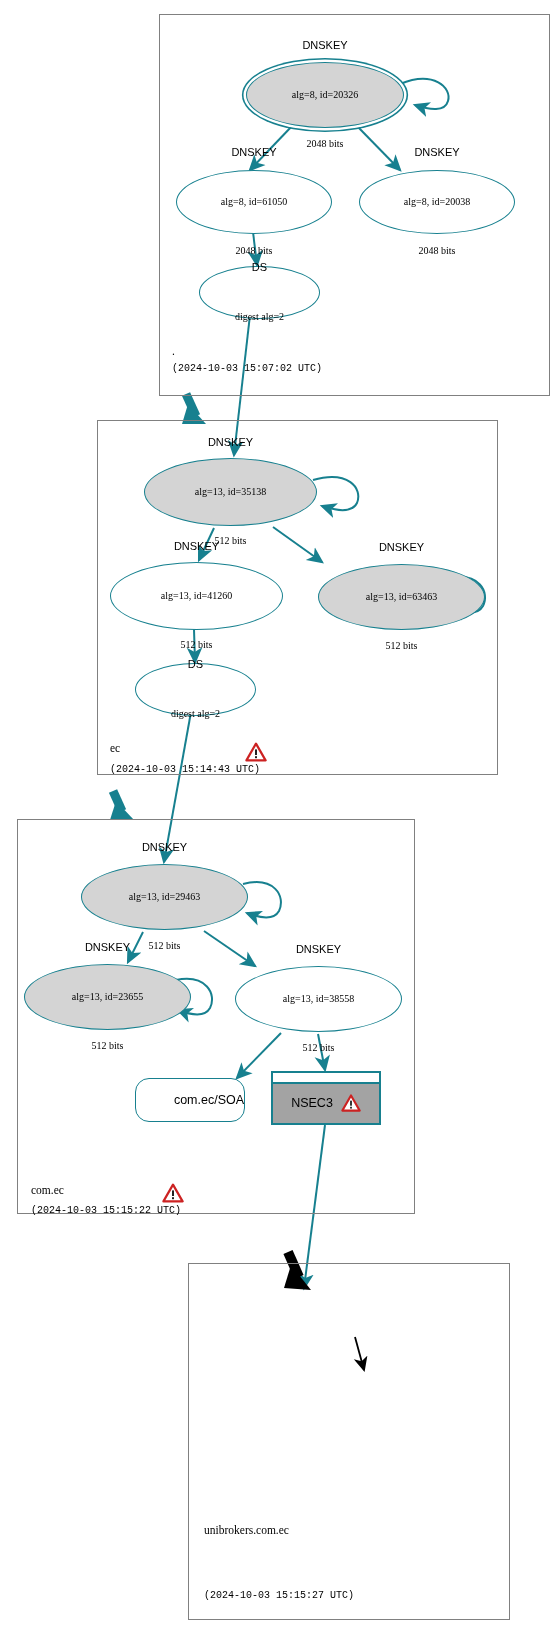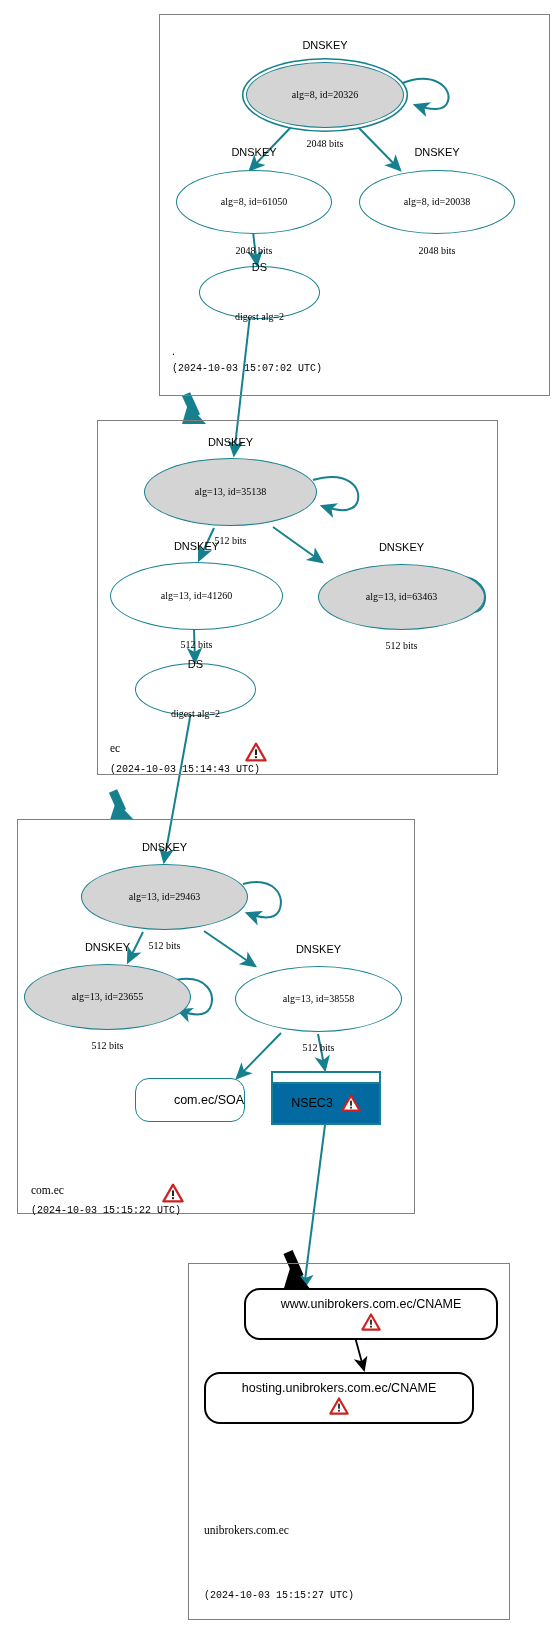--- a/index.html
+++ b/index.html
@@ -75,21 +75,21 @@
     font-family:"Liberation Sans", sans-serif;
     font-size:12.5px;
     color:#000;
   }
   .node-rrect.black{border-color:#000000;border-width:2px;border-radius:16px;}
   
   .node-rect-stack{
     position:absolute;
     box-sizing:border-box;
     border:2.2px solid #17808f;
-    background:#0369a1;
+    background:#a3a3a3;
   }
   .node-rect-stack .topbar{
     height:9px;
     border-bottom:2.2px solid #17808f;
     background:#ffffff;
   }
   .node-rect-stack .body{
     display:flex;
     align-items:center;
     justify-content:center;
@@ -293,35 +293,15 @@
           <rect x="10" y="14.2" width="2" height="2" fill="#222"></rect>
         </svg>
       </span>
     </div>
   </div>
 
   <div class="zone-box" style="left:188px;top:1263px;width:322px;height:357px;"></div>
   <div class="zone-label" style="left:204px;top:1524px;">unibrokers.com.ec</div>
   <div class="zone-time" style="left:204px;top:1590px;">(2024-10-03 15:15:27 UTC)</div>
 
-  <div class="node-rrect black" style="left:244px;top:1288px;width:254px;height:52px;">
-    <span>www.unibrokers.com.ec/CNAME</span>
-    <span class="warn" style="margin-top:2px;">
-      <svg width="20" height="18" viewBox="0 0 22 20">
-        <path d="M11 1.6 L20.6 18.4 L1.4 18.4 Z" fill="#ffffff" stroke="#cc2222" stroke-width="2.4" stroke-linejoin="round"></path>
-        <rect x="10" y="7.4" width="2" height="5.6" fill="#222"></rect>
-        <rect x="10" y="14.2" width="2" height="2" fill="#222"></rect>
-      </svg>
-    </span>
-  </div>
-
-  <div class="node-rrect black" style="left:204px;top:1372px;width:270px;height:52px;">
-    <span>hosting.unibrokers.com.ec/CNAME</span>
-    <span class="warn" style="margin-top:2px;">
-      <svg width="20" height="18" viewBox="0 0 22 20">
-        <path d="M11 1.6 L20.6 18.4 L1.4 18.4 Z" fill="#ffffff" stroke="#cc2222" stroke-width="2.4" stroke-linejoin="round"></path>
-        <rect x="10" y="7.4" width="2" height="5.6" fill="#222"></rect>
-        <rect x="10" y="14.2" width="2" height="2" fill="#222"></rect>
-      </svg>
-    </span>
-  </div>
+
 
 </div>
 
 </body></html>

